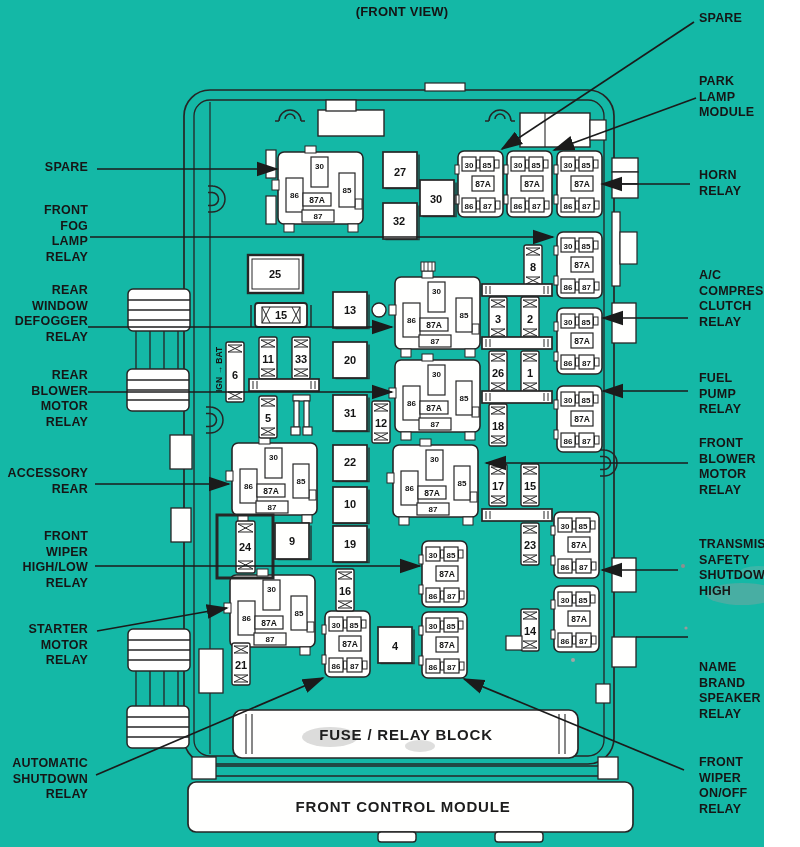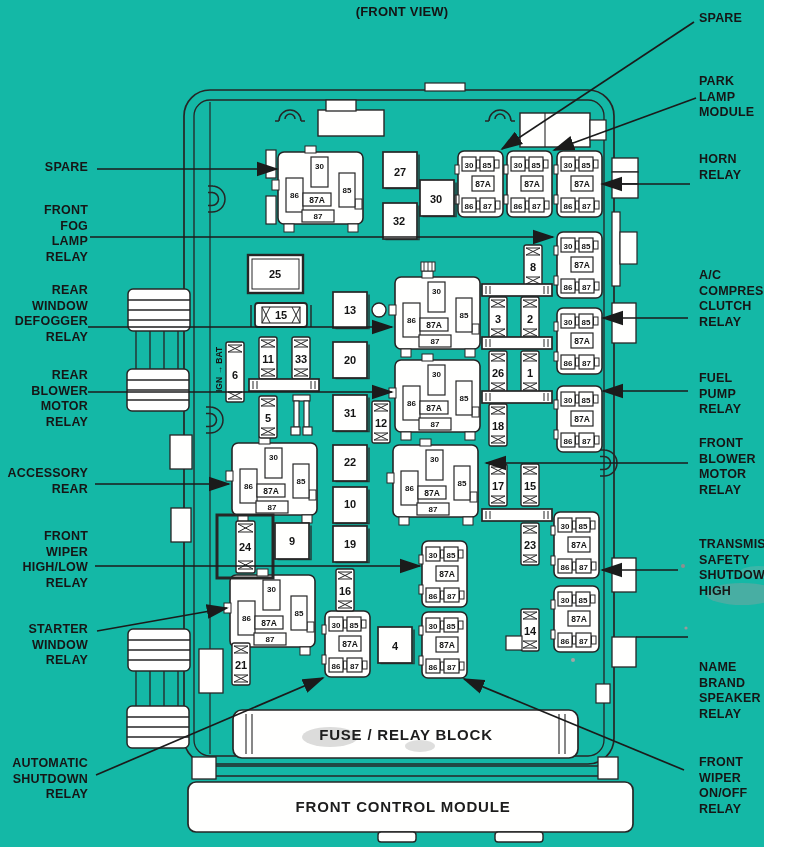--- a/index.html
+++ b/index.html
@@ -336,31 +336,31 @@
 BLOWER
 MOTOR
 RELAY</div>
   <div class="callout left" style="top:466px">ACCESSORY
 REAR</div>
   <div class="callout left" style="top:529px">FRONT
 WIPER
 HIGH/LOW
 RELAY</div>
   <div class="callout left" style="top:622px">STARTER
-WINDOW
+MOTOR
 RELAY</div>
   <div class="callout left" style="top:756px">AUTOMATIC
 SHUTDOWN
 RELAY</div>
 
   <div class="callout right" style="top:11px">SPARE</div>
   <div class="callout right" style="top:74px">PARK
 LAMP
 MODULE</div>
-  <div class="callout right" style="top:152px">HORN
+  <div class="callout right" style="top:168px">HORN
 RELAY</div>
   <div class="callout right" style="top:268px">A/C
 COMPRESSOR
 CLUTCH
 RELAY</div>
   <div class="callout right" style="top:371px">FUEL
 PUMP
 RELAY</div>
   <div class="callout right" style="top:436px">FRONT
 BLOWER

